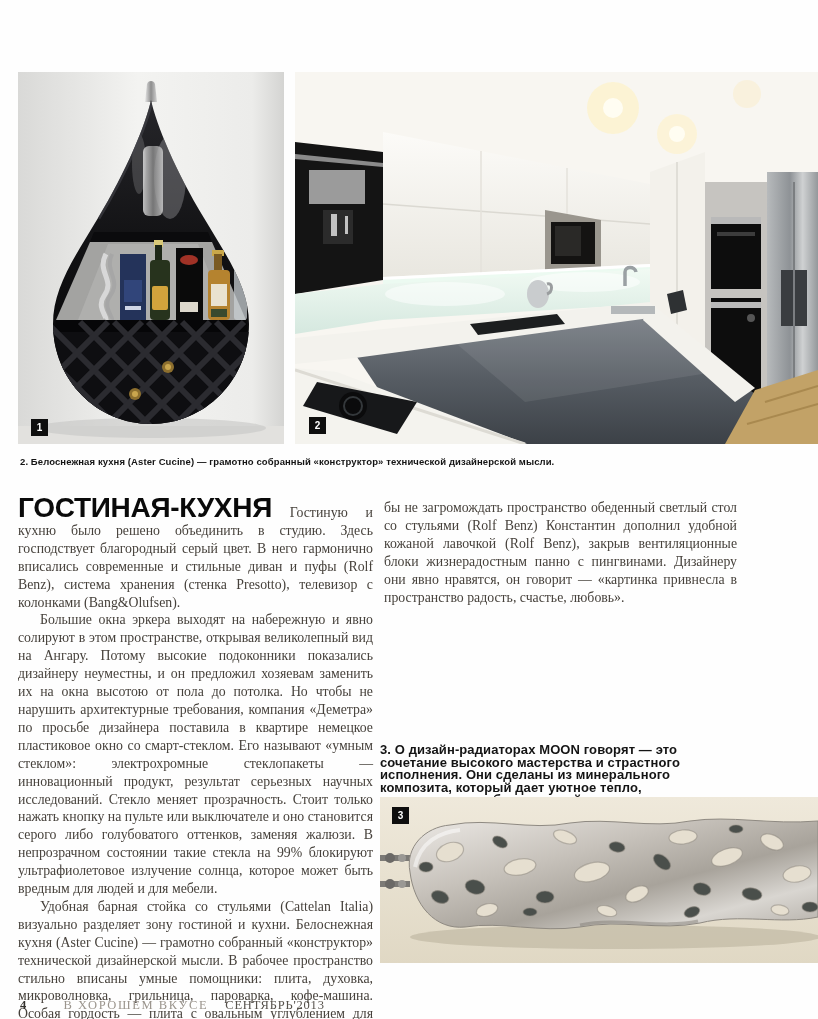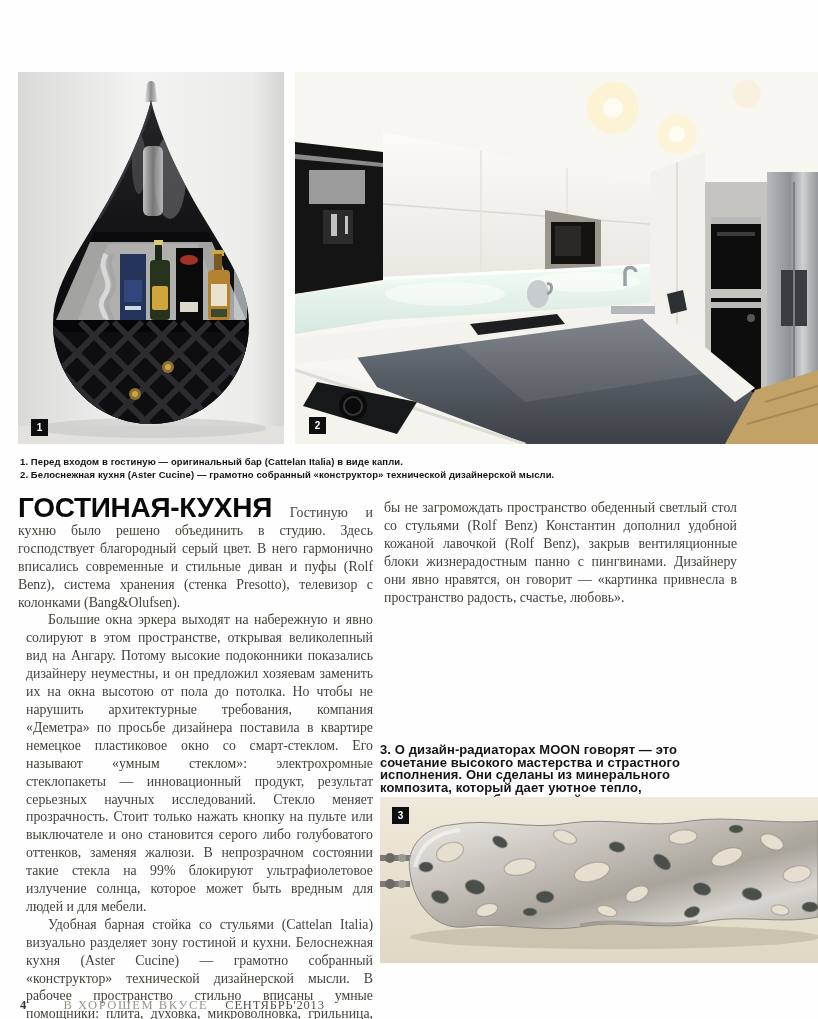--- a/index.html
+++ b/index.html
@@ -33,21 +33,21 @@
     left:380px;top:744px;width:302px;position:absolute;
     font-family:"Liberation Sans",sans-serif;font-weight:bold;
     font-size:13px;line-height:12.5px;color:#141414;letter-spacing:0.1px;
   }
   
   .col{position:absolute;top:499px;color:#46413b;
        font-size:13.8px;line-height:17.9px;text-align:justify;}
   #col-left{left:18px;width:355px;}
   #col-right{left:384px;width:353px;}
   .col p{margin:0;}
-  .col p.ind{text-indent:22px;margin-left:8px;}
+  .col p.ind{text-indent:22px;}
   .headline{
     font-family:"Liberation Sans",sans-serif;font-weight:bold;
     font-size:28px;color:#0a0a0a;letter-spacing:-0.3px;
   }
   
   #footer{left:20px;top:998px;position:absolute;
     font-family:"Liberation Serif",serif;font-size:12.5px;color:#3a3a3a;}
   #footer .pagenum{font-weight:bold;color:#33302c;}
   #footer .mag{margin-left:34px;color:#9a948c;letter-spacing:1.6px;}
   #footer .issue{margin-left:14px;color:#55504a;letter-spacing:0.8px;text-align:right;}
@@ -225,21 +225,20 @@
     <polygon points="0,296 42,300 232,372 0,372" fill="#f4f3ee"></polygon>
     <line x1="0" y1="298" x2="230" y2="372" stroke="#dddbd4" stroke-width="3"></line>
     <polygon points="22,310 122,330 102,362 8,334" fill="#17181a"></polygon>
     <circle cx="58" cy="334" r="14" fill="#0b0b0c"></circle>
     <circle cx="58" cy="334" r="9" fill="none" stroke="#34383b" stroke-width="2"></circle>
   </svg>
   <div class="badge" id="badge2">2</div>
 </div>
 
 <div class="abs caption-block">
-  <div class="caption">1. Перед входом в гостиную — оригинальный бар (Cattelan Italia) в виде капли.</div>
   <div class="caption">2. Белоснежная кухня (Aster Cucine) — грамотно собранный «конструктор» технической дизайнерской мысли.</div>
 </div>
 
 <div class="col" id="col-left">
   <p class="lead"><span class="headline">ГОСТИНАЯ-КУХНЯ</span>
     <span>Гостиную и кухню было решено объединить в студию. Здесь господствует благородный серый цвет. В него гармонично вписались современные и стильные диван и пуфы (Rolf Benz), система хранения (стенка Presotto), телевизор с колонками (Bang&amp;Olufsen).</span></p>
   <p class="ind">Большие окна эркера выходят на набережную и явно солируют в этом пространстве, открывая великолепный вид на Ангару. Потому высокие подоконники показались дизайнеру неуместны, и он предложил хозяевам заменить их на окна высотою от пола до потолка. Но чтобы не нарушить архитектурные требования, компания «Деметра» по просьбе дизайнера поставила в квартире немецкое пластиковое окно со смарт-стеклом. Его называют «умным стеклом»: электрохромные стеклопакеты — инновационный продукт, результат серьезных научных исследований. Стекло меняет прозрачность. Стоит только нажать кнопку на пульте или выключателе и оно становится серого либо голубоватого оттенков, заменяя жалюзи. В непрозрачном состоянии такие стекла на 99% блокируют ультрафиолетовое излучение солнца, которое может быть вредным для людей и для мебели.</p>
   <p class="ind">Удобная барная стойка со стульями (Cattelan Italia) визуально разделяет зону гостиной и кухни. Белоснежная кухня (Aster Cucine) — грамотно собранный «конструктор» технической дизайнерской мысли. В рабочее пространство стильно вписаны умные помощники: плита, духовка, микроволновка, грильница, пароварка, кофе-машина. Особая гордость — плита с овальным углублением для вогнутой сковородки вок и винный холодильник. Что-</p>
 </div>
 

